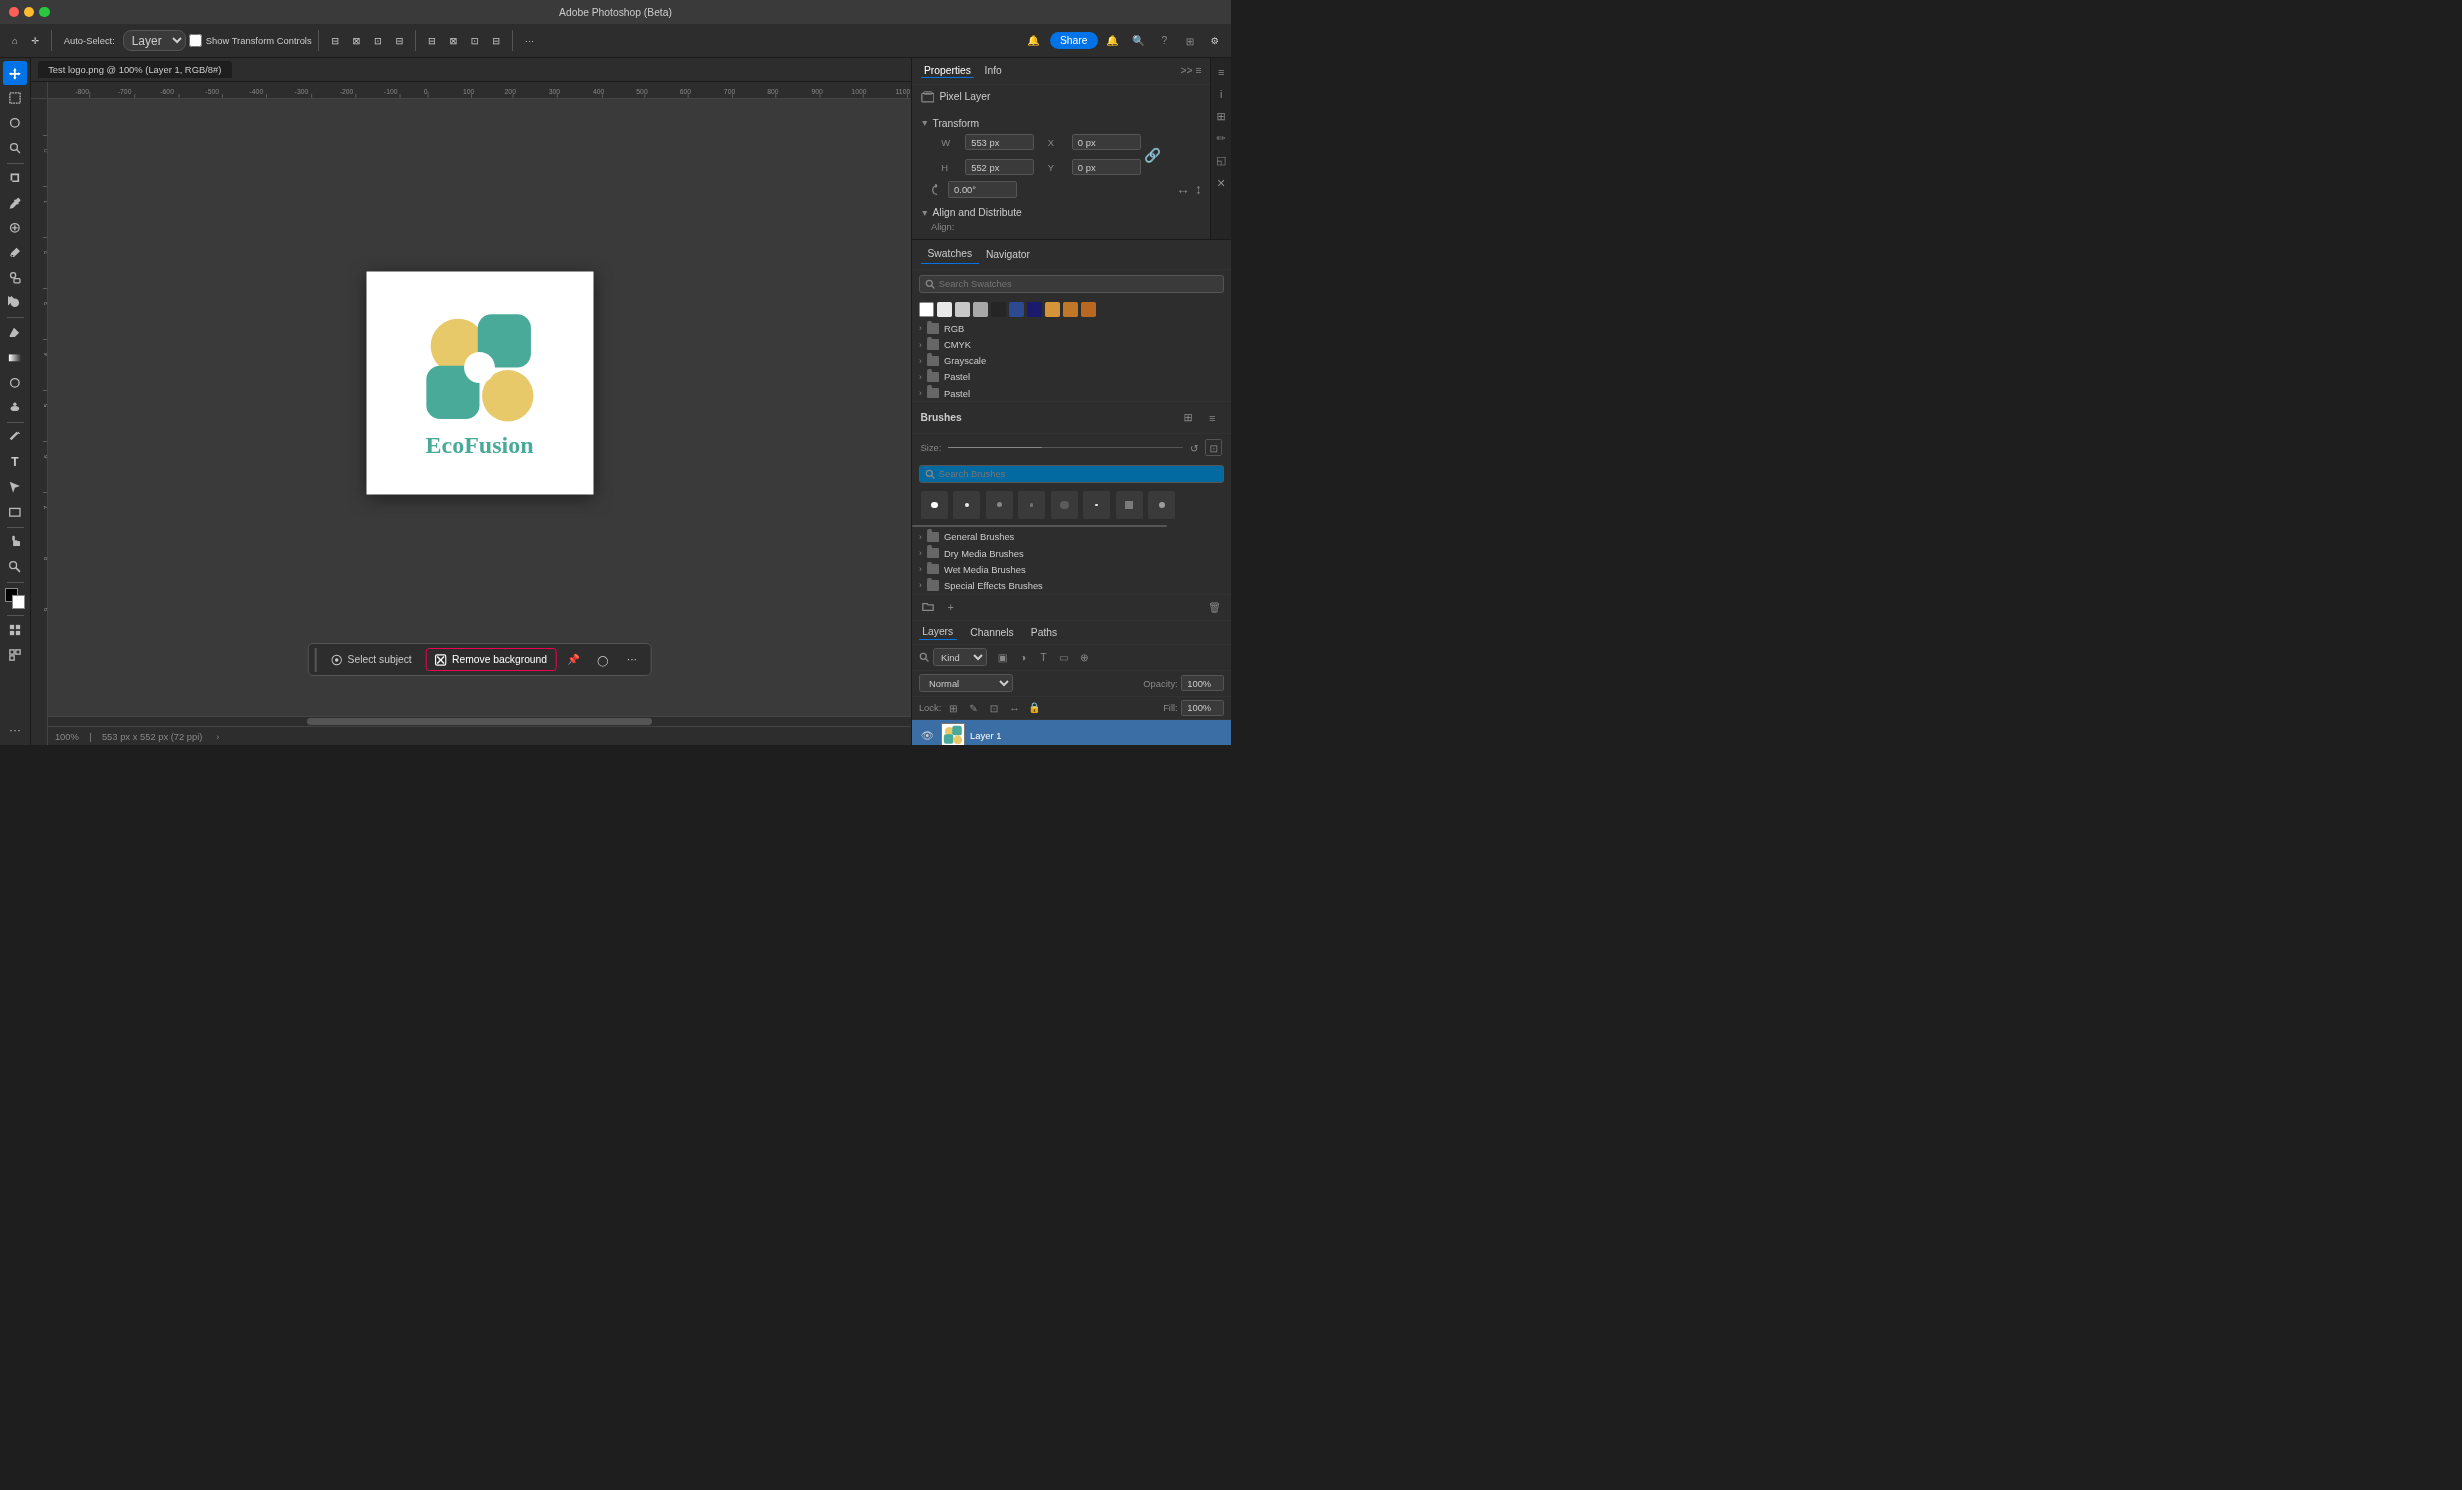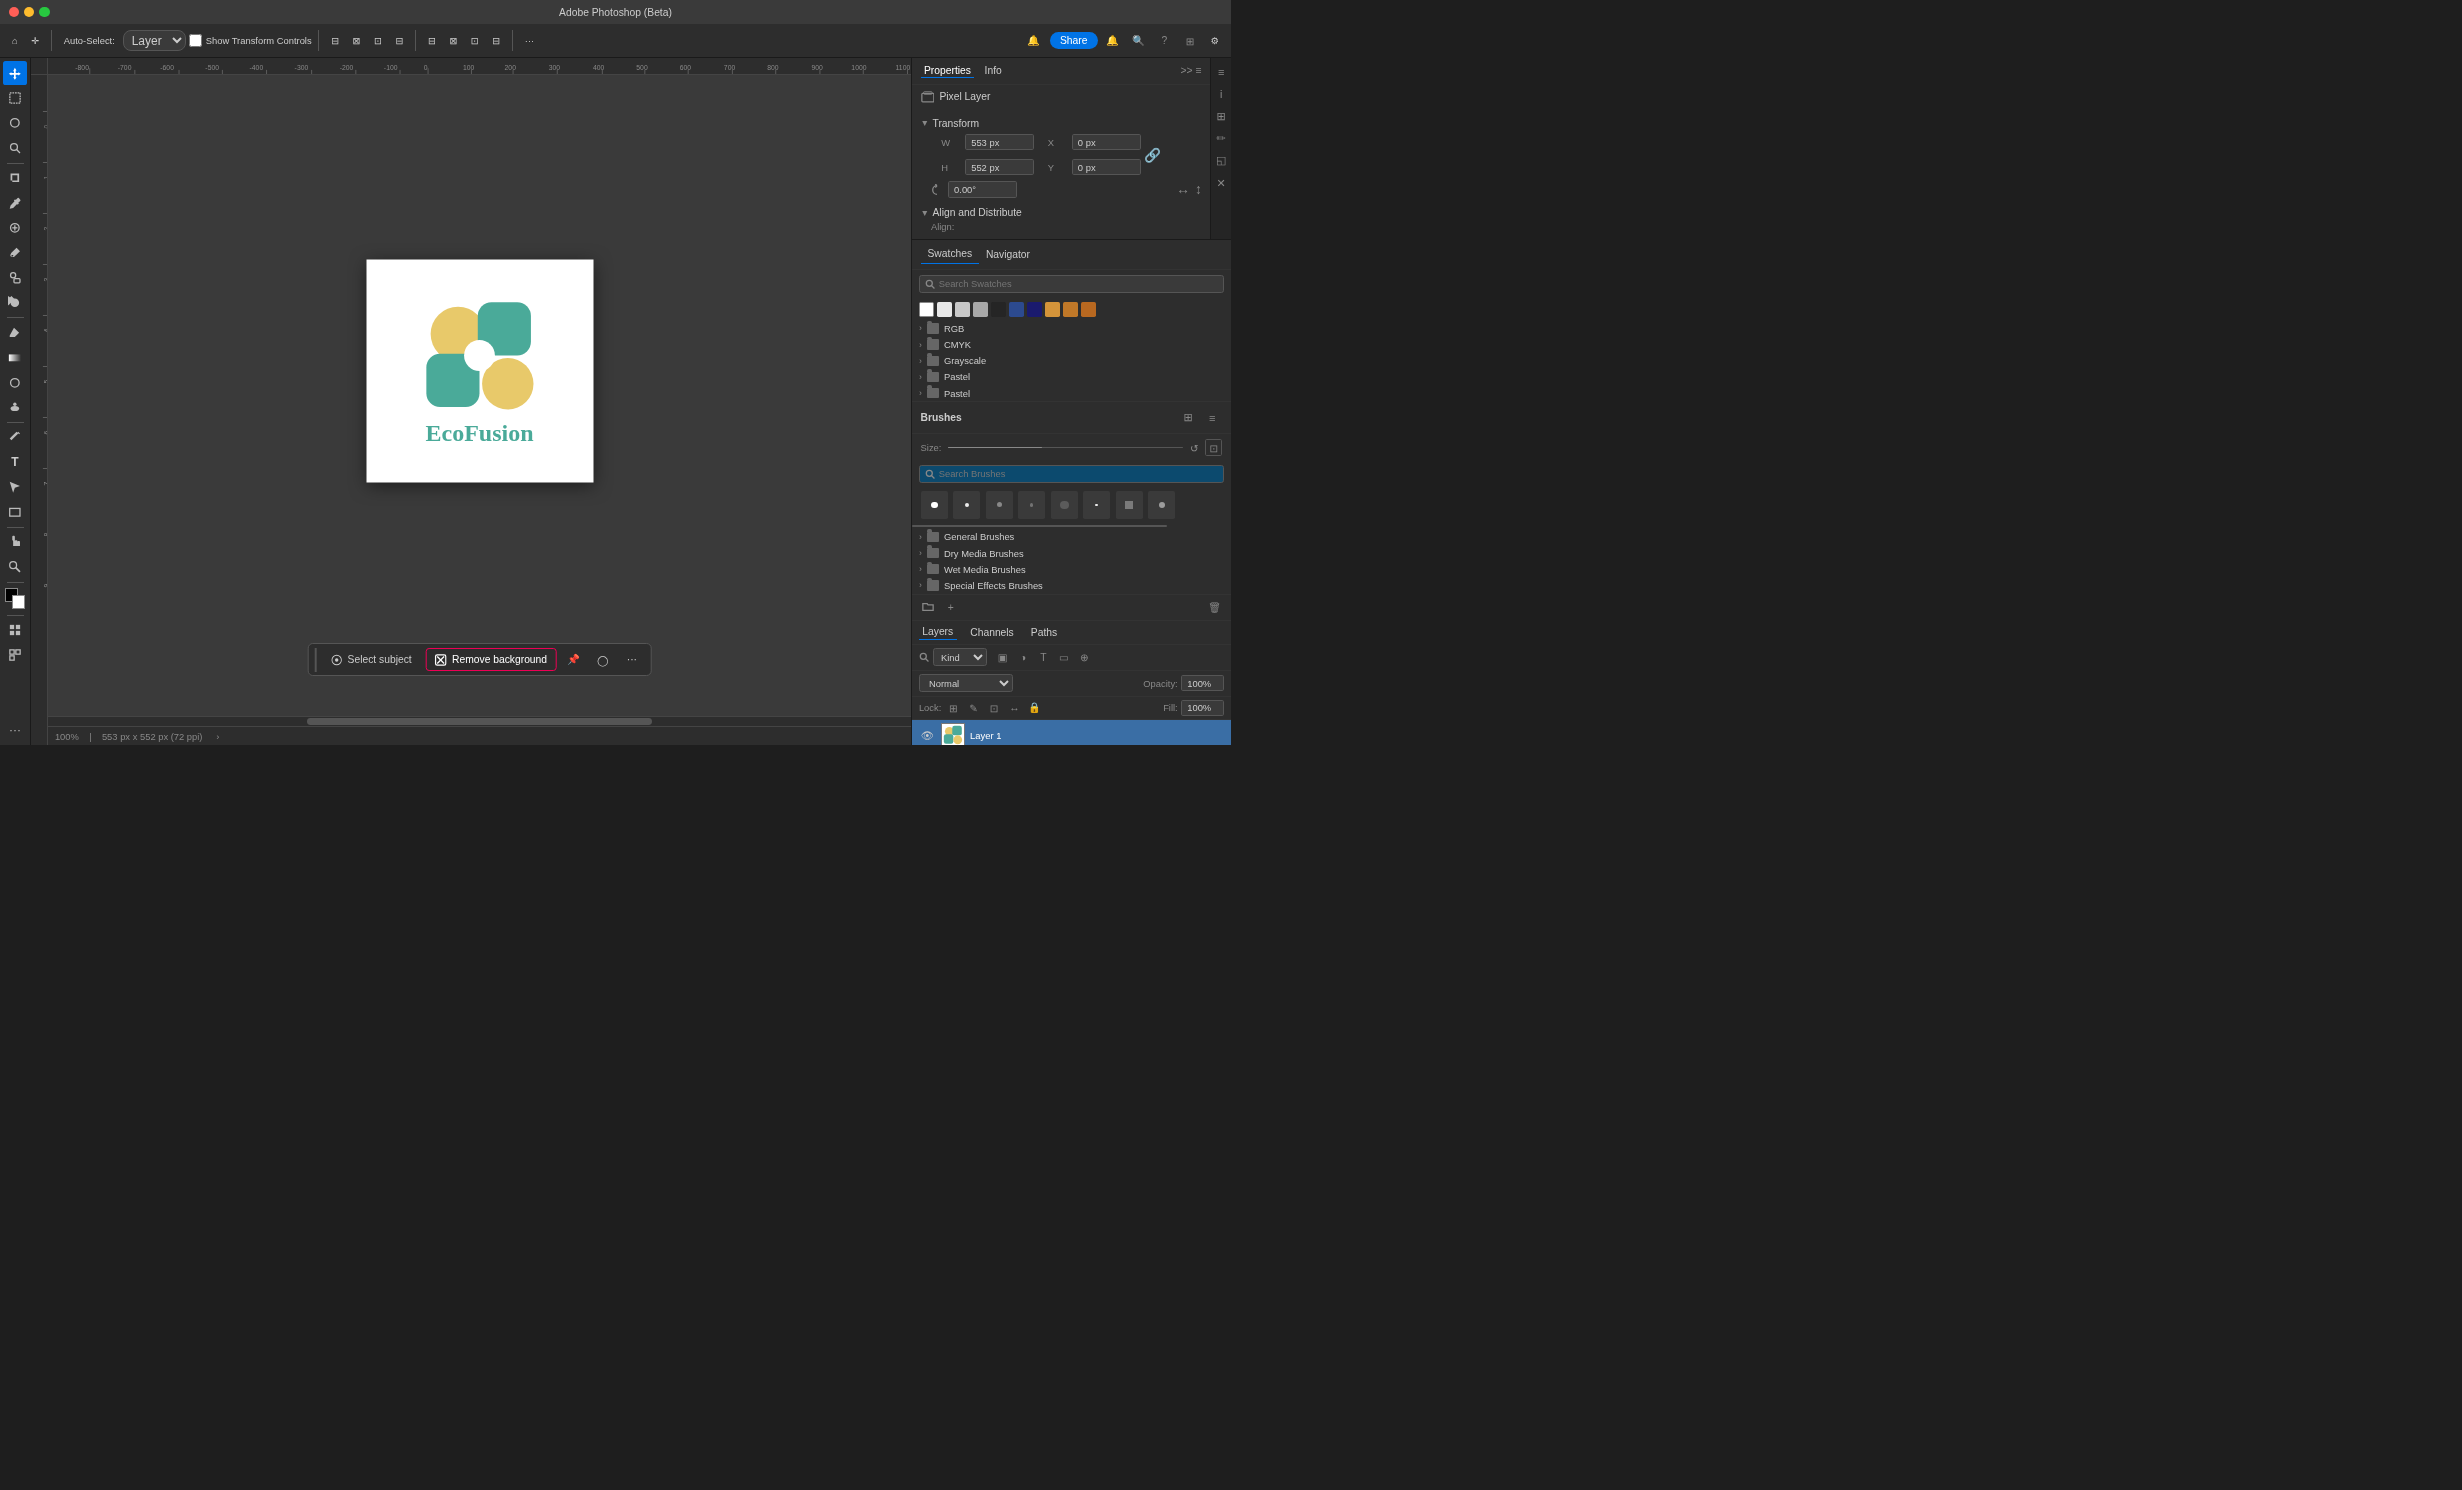--- a/index.html
+++ b/index.html
@@ -476,21 +476,21 @@
     .brushes-size-slider {
       flex: 1;
       height: 1.7px;
       background: #555;
       border-radius: 0.9px;
       position: relative;
     }
     .brushes-search {
       display: flex;
       align-items: center;
-      background: #0c4a6e;
+      background: #0369a1;
       border: 0.9px solid #555;
       border-radius: 2.6px;
       margin: 3.4px 6.9px;
       padding: 2.6px 5.1px;
     }
     .brushes-search input {
       background: transparent;
       border: none;
       color: #ccc;
       font-size: 9.4px;
@@ -907,20 +907,23 @@
           <rect x="1" y="8" width="5" height="5"></rect>
         </svg>
     </div>
     <div style="margin-top:auto;">
       <div class="tool-btn">···</div>
     </div>
   </div>
 
   <div class="content-area">
 
+    <div class="doc-tab-bar">
+      <div class="doc-tab">Test logo.png @ 100% (Layer 1, RGB/8#)</div>
+    </div>
 
     <div class="canvas-wrapper">
 
       <div class="ruler-corner"></div>
 
       <div class="ruler-h">
         <div style="display:flex;width:100%;position:relative;height:100%;">
 
           <svg width="100%" height="17" style="position:absolute;top:0;left:0;font-size:12px" viewBox="0 0 961 20">
             <g fill="#888" font-size="8">

